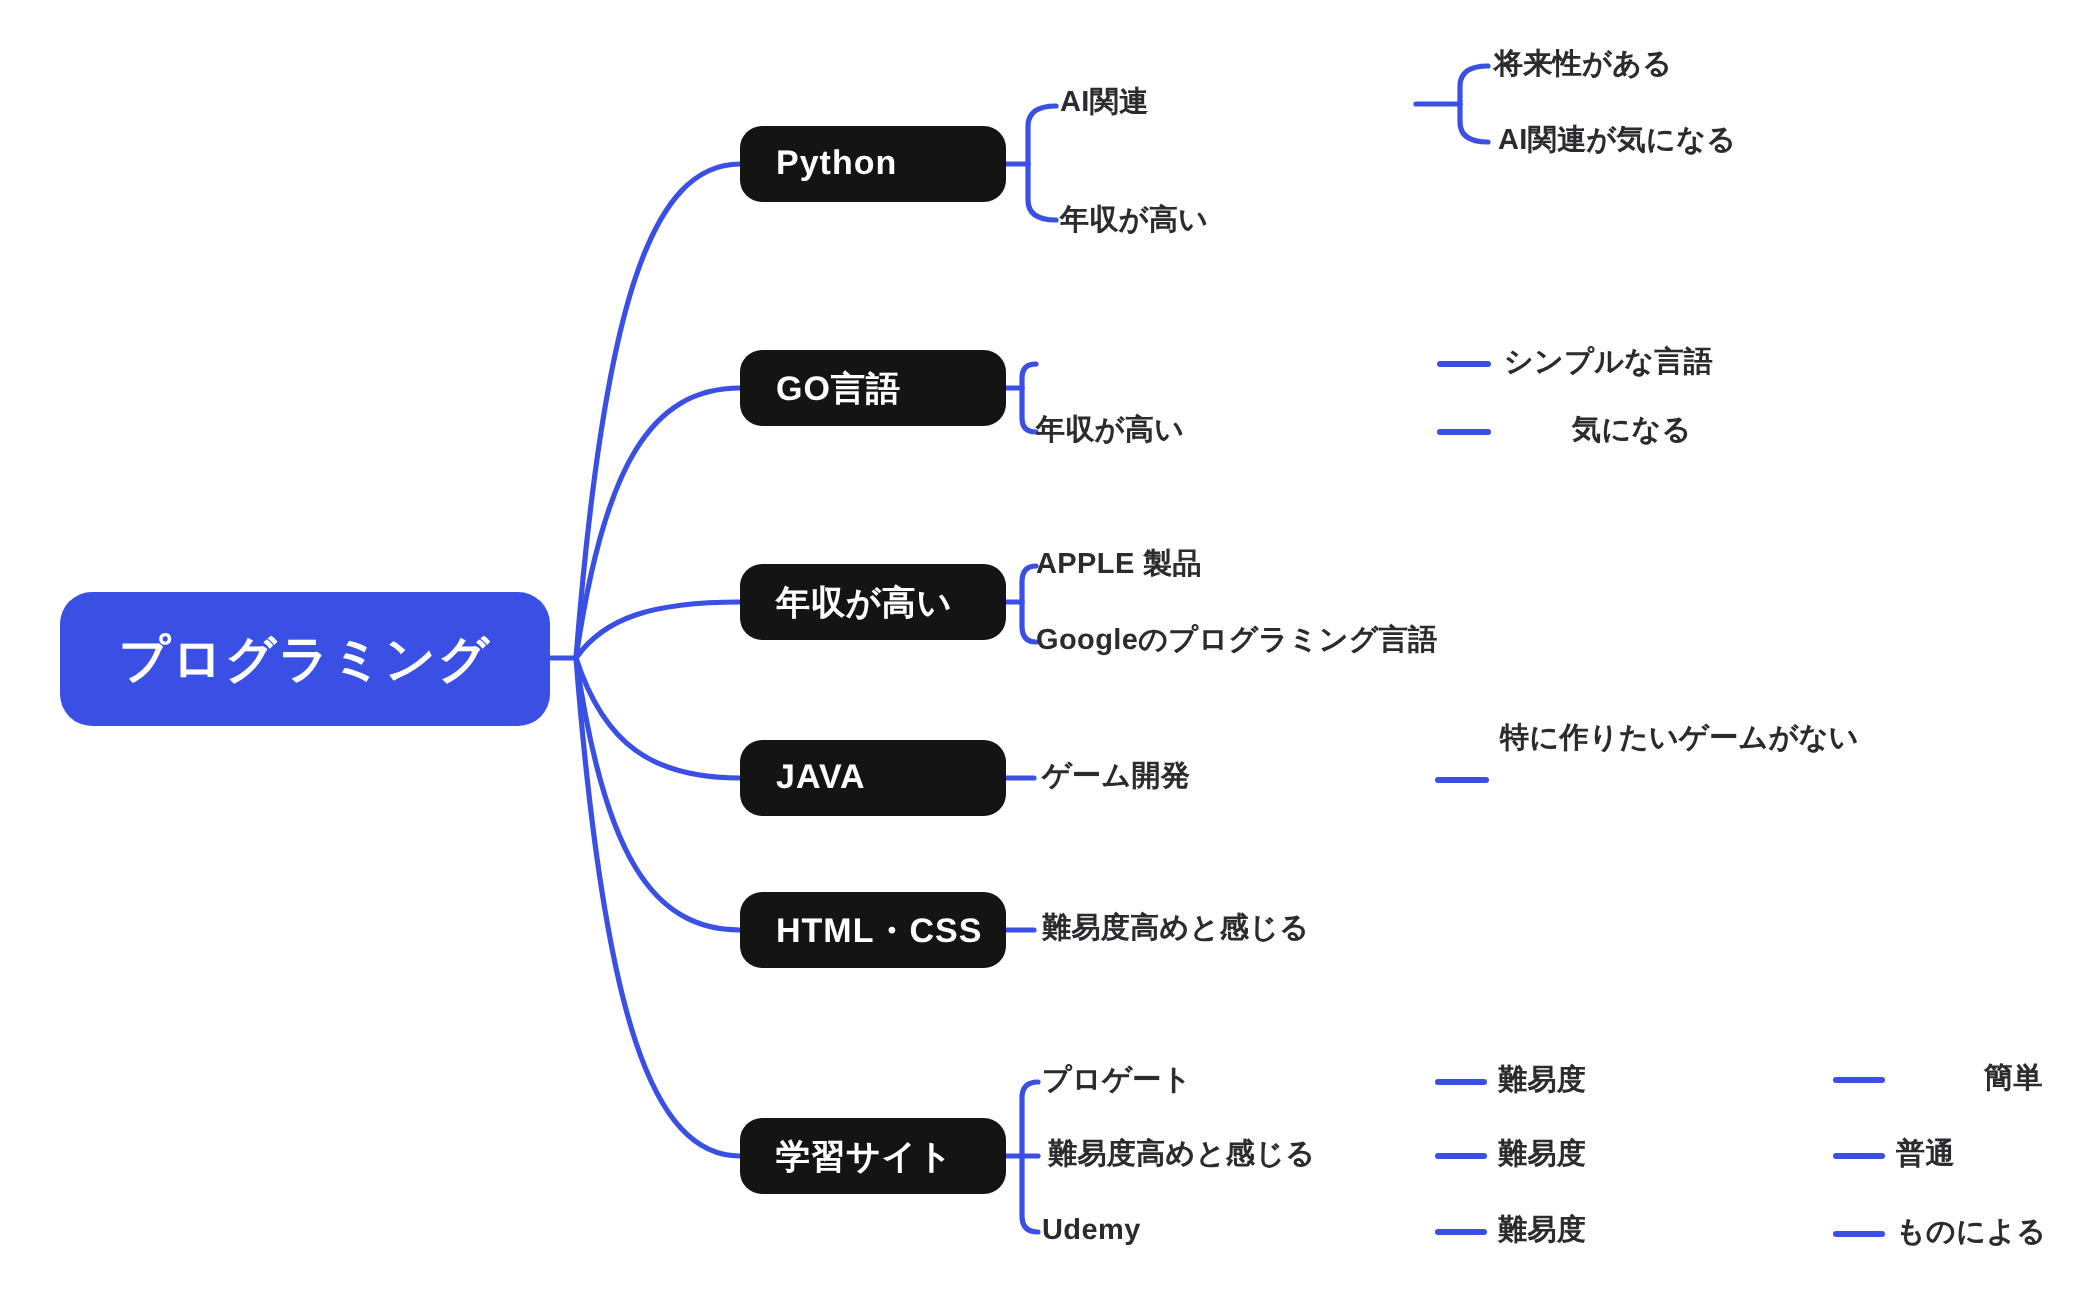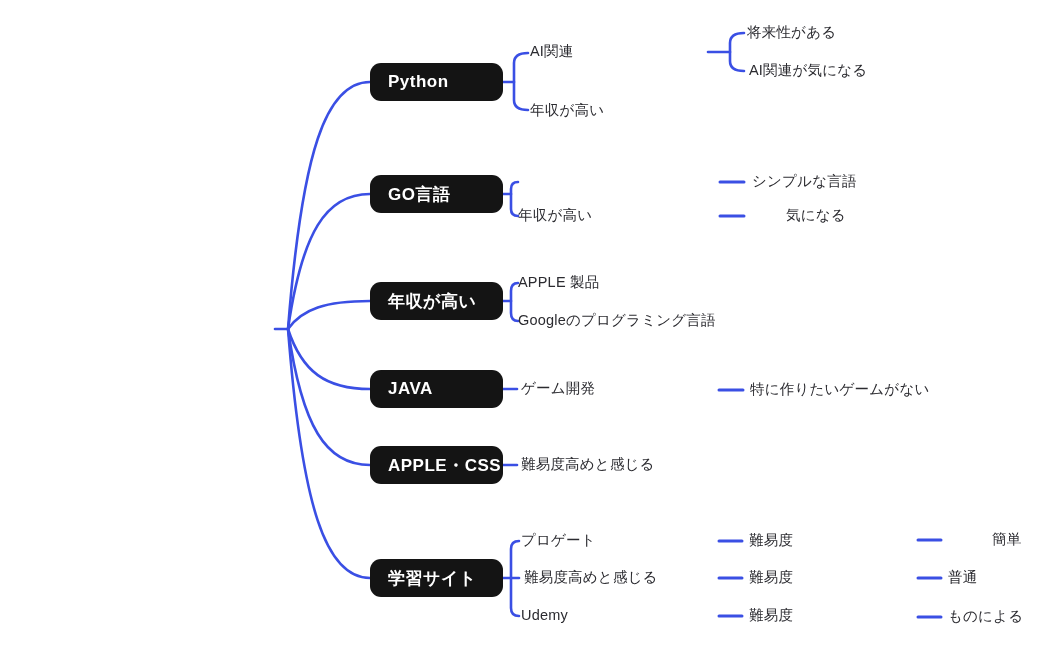--- a/index.html
+++ b/index.html
@@ -15,21 +15,21 @@
     display:flex;align-items:center;justify-content:center;letter-spacing:1px;cursor:default;
   }
   .branch{
     position:absolute;left:370px;width:133px;height:38px;box-sizing:border-box;
     background:var(--node-bg,#141414);border-radius:11px;color:var(--node-text,#ffffff);
     font-weight:bold;font-size:17px;display:flex;align-items:center;padding-left:18px;
     letter-spacing:.5px;white-space:nowrap;cursor:default;
   }
   .lbl{
     position:absolute;transform:translateY(-52%);font-size:14.5px;line-height:1;
-    color:var(--label-text,#2B2B30);white-space:nowrap;letter-spacing:.2px;cursor:default;
+    color:var(--label-text,#2B2B30);white-space:nowrap;letter-spacing:.2px;cursor:default;font-weight:bold;
   }
 </style>
 </head>
 <body>
 
 <div class="canvas">
 
   <svg class="wires" width="1050" height="650" aria-hidden="true">
 
     <path class="wire" d="M275 329 H288"></path>
@@ -63,42 +63,43 @@
     <path class="wire" d="M519 541 Q511 541 511 549 L511 608 Q511 616 519 616"></path>
     <path class="wire" d="M511 578 H519"></path>
     <path class="dash" d="M719 541 H742"></path>
     <path class="dash" d="M719 578 H742"></path>
     <path class="dash" d="M719 616 H742"></path>
     <path class="dash" d="M918 540 H941"></path>
     <path class="dash" d="M918 578 H941"></path>
     <path class="dash" d="M918 617 H941"></path>
   </svg>
 
+  <div class="node-root">プログラミング</div>
 
   <div class="branch" style="top:63px">Python</div>
   <div class="branch" style="top:175px">GO言語</div>
   <div class="branch" style="top:282px">年収が高い</div>
   <div class="branch" style="top:370px">JAVA</div>
-  <div class="branch" style="top:446px">APPLE・CSS</div>
+  <div class="branch" style="top:446px">HTML・CSS</div>
   <div class="branch" style="top:559px">学習サイト</div>
 
   <div class="lbl" style="left:530px;top:52px">AI関連</div>
   <div class="lbl" style="left:530px;top:111px">年収が高い</div>
   <div class="lbl" style="left:747px;top:33px">将来性がある</div>
   <div class="lbl" style="left:749px;top:71px">AI関連が気になる</div>
 
   <div class="lbl" style="left:518px;top:216px">年収が高い</div>
   <div class="lbl" style="left:752px;top:182px">シンプルな言語</div>
   <div class="lbl" style="left:786px;top:216px">気になる</div>
 
   <div class="lbl" style="left:518px;top:283px">APPLE 製品</div>
   <div class="lbl" style="left:518px;top:321px">Googleのプログラミング言語</div>
 
   <div class="lbl" style="left:521px;top:389px">ゲーム開発</div>
-  <div class="lbl" style="left:750px;top:390px">特に作りたいゲームがない</div>
+  <div class="lbl" style="left:750px;top:370px">特に作りたいゲームがない</div>
 
   <div class="lbl" style="left:521px;top:465px">難易度高めと感じる</div>
 
   <div class="lbl" style="left:521px;top:541px">プロゲート</div>
   <div class="lbl" style="left:524px;top:578px">難易度高めと感じる</div>
   <div class="lbl" style="left:521px;top:616px">Udemy</div>
   <div class="lbl" style="left:749px;top:541px">難易度</div>
   <div class="lbl" style="left:749px;top:578px">難易度</div>
   <div class="lbl" style="left:749px;top:616px">難易度</div>
   <div class="lbl" style="left:992px;top:540px">簡単</div>

